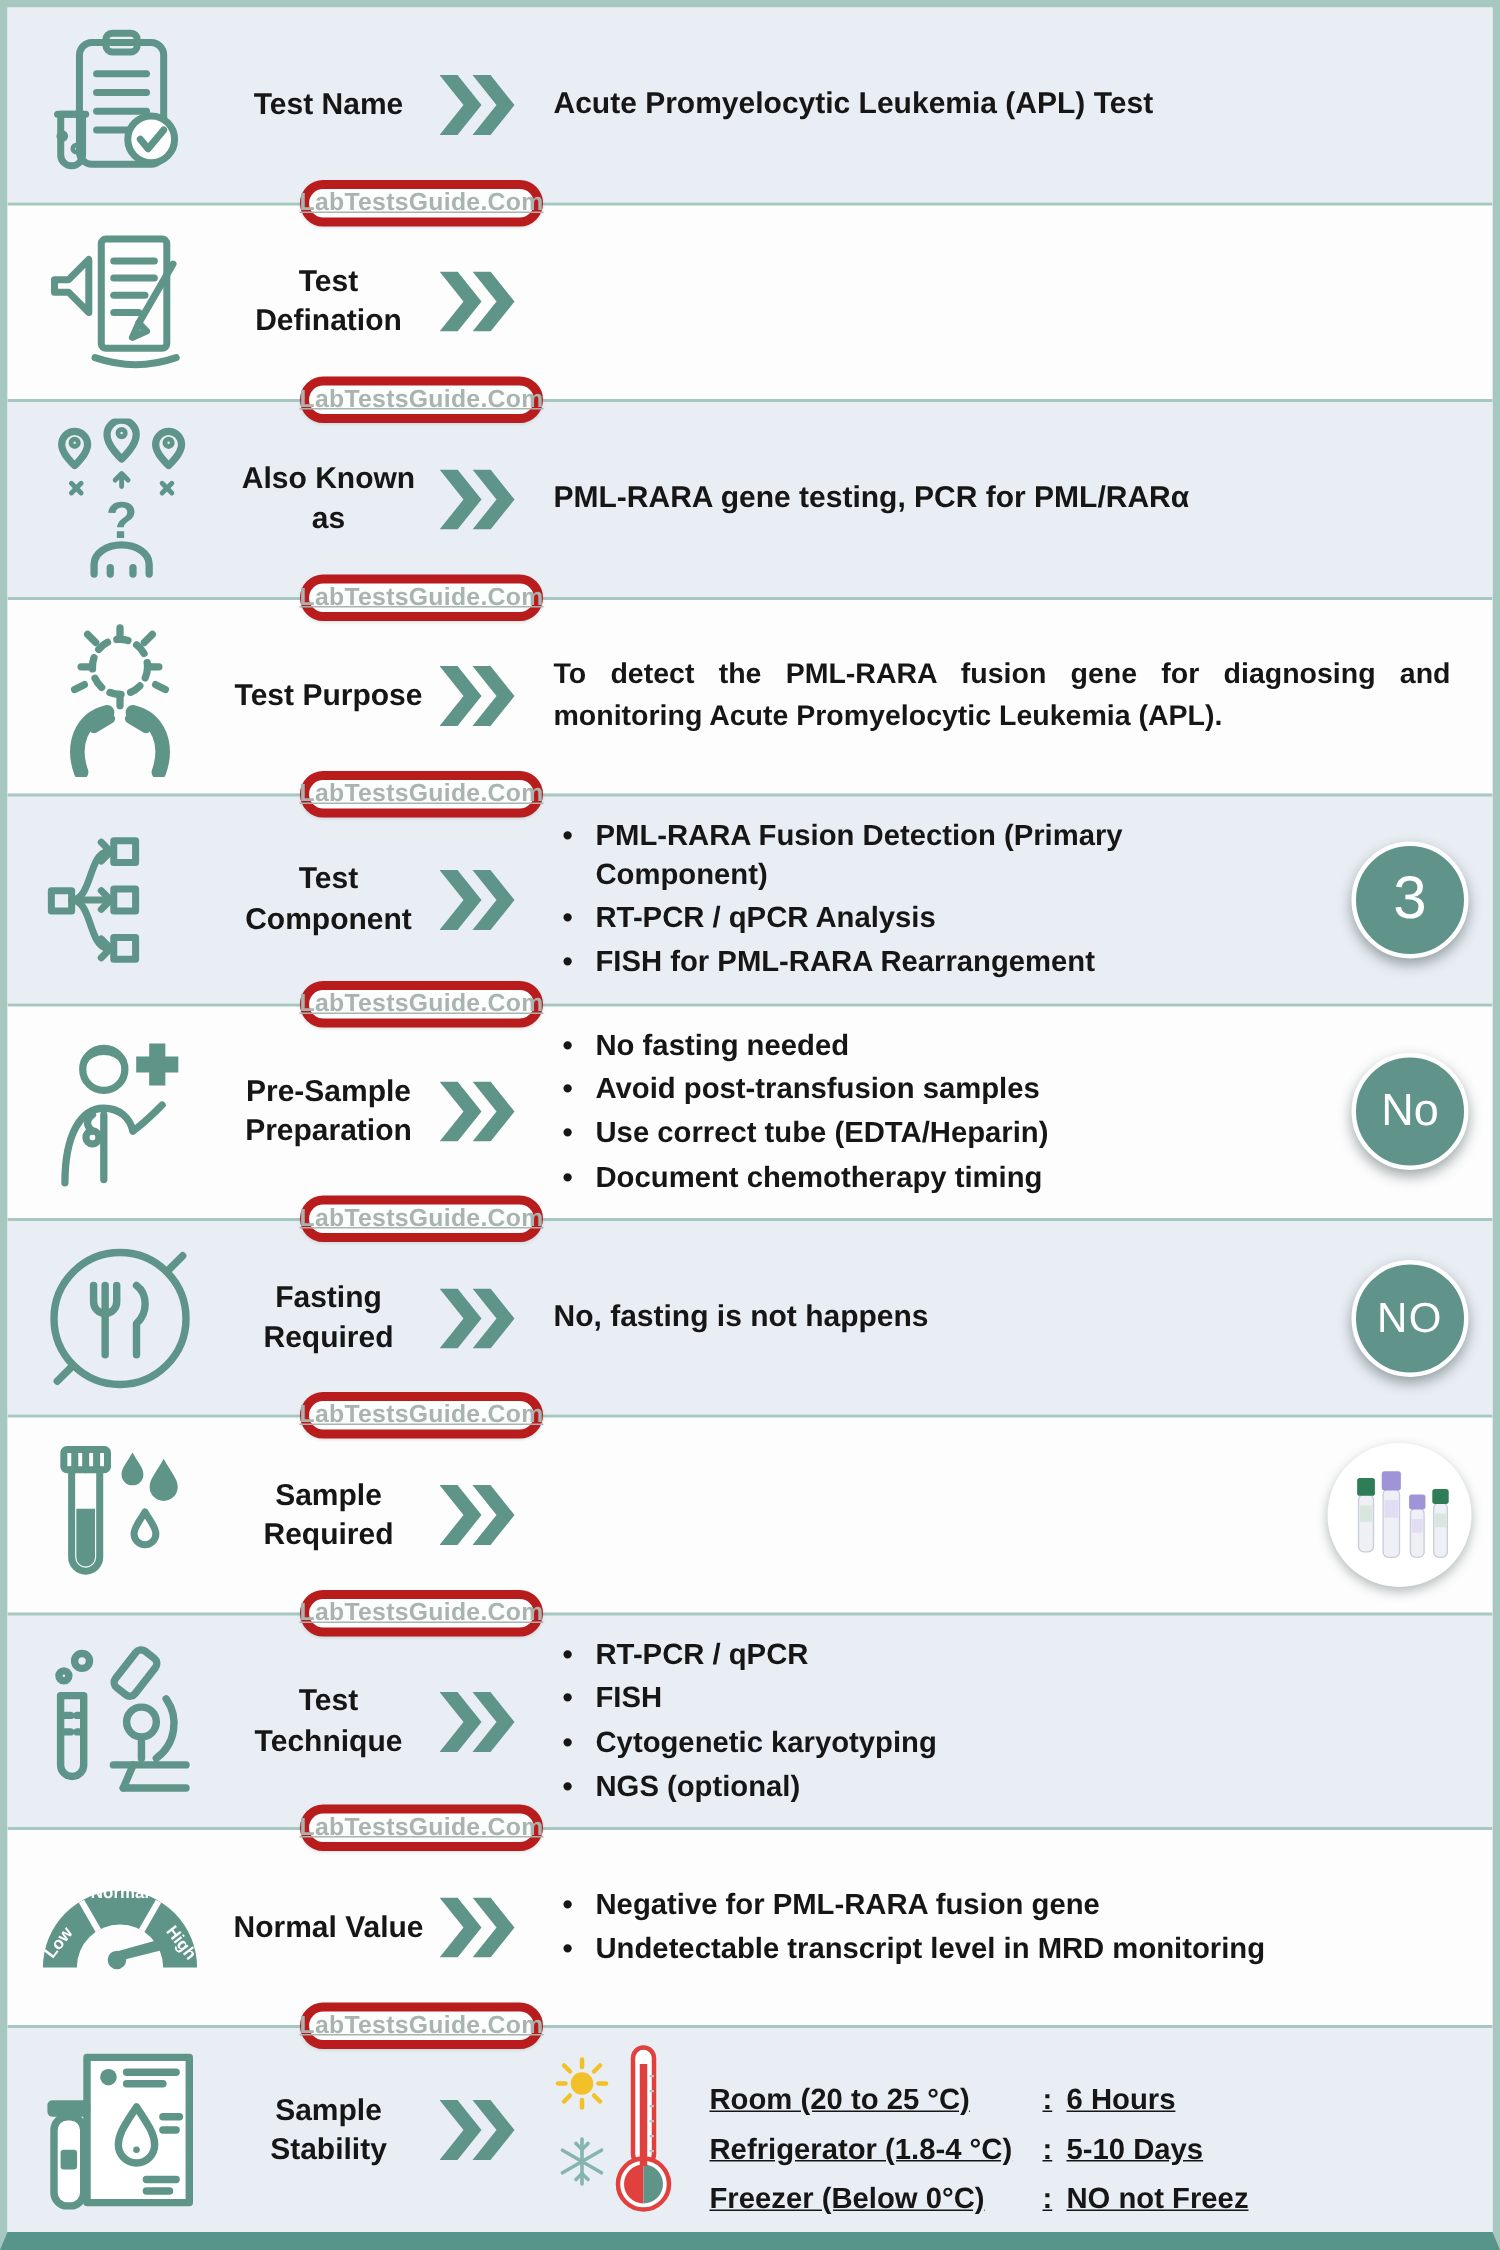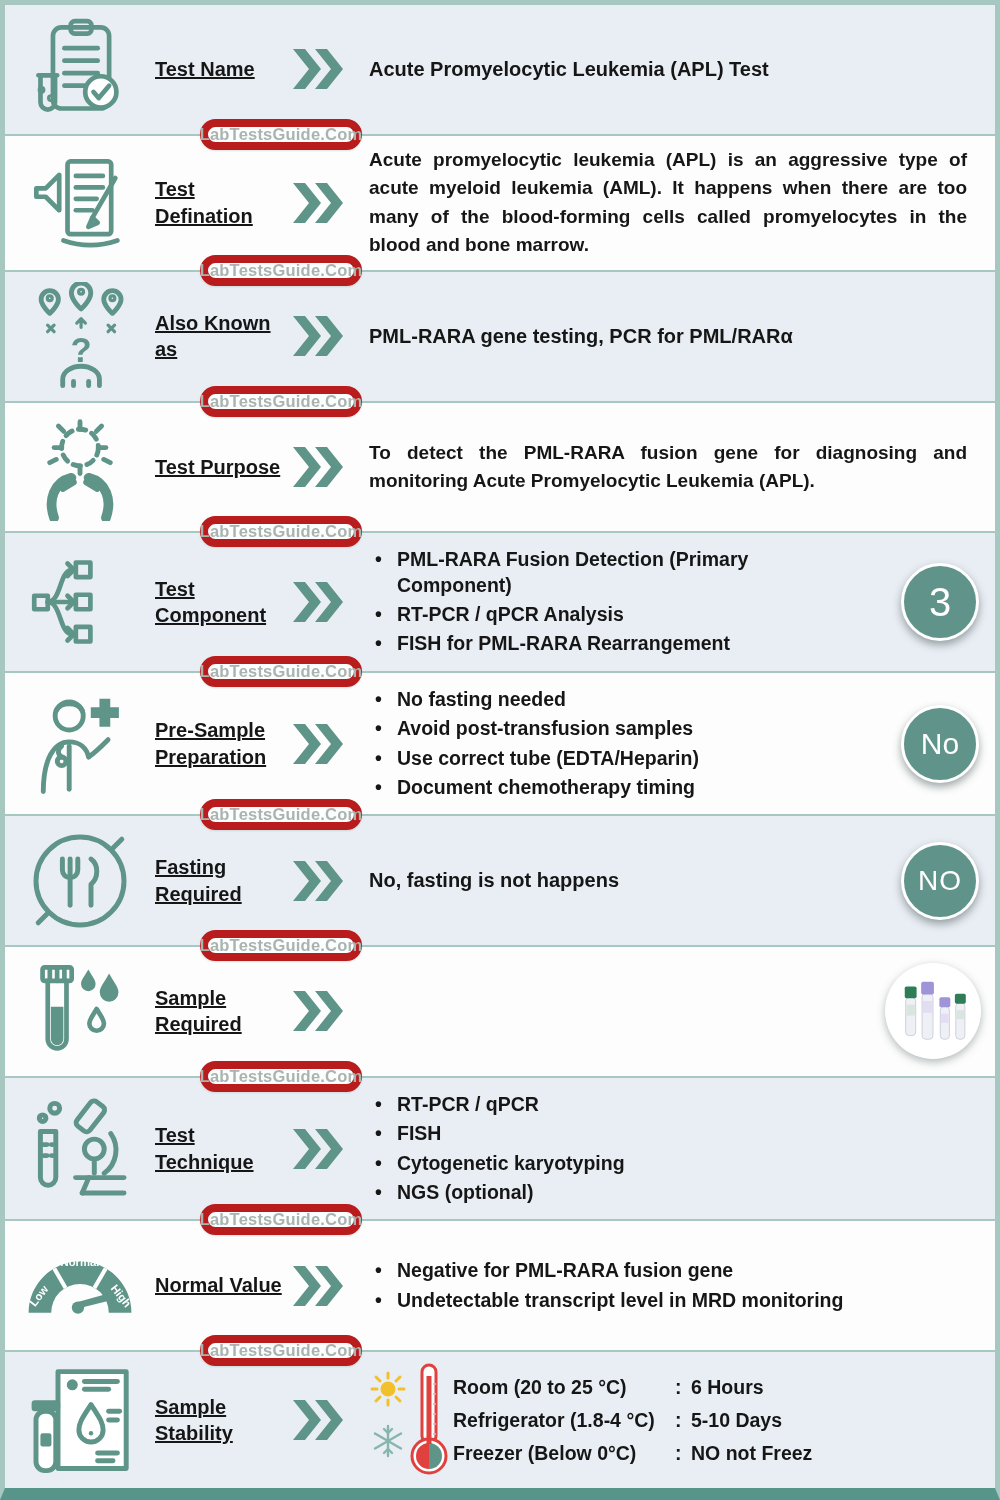--- a/index.html
+++ b/index.html
@@ -10,45 +10,45 @@
   }
   *{box-sizing:border-box;}
   body{margin:0;background:#ffffff;font-family:"Liberation Sans",sans-serif;color:var(--text);}
   .sheet{width:1000px;height:1500px;border:5px solid var(--border-light);border-bottom:12px solid var(--border-bottom);
          display:flex;flex-direction:column;background:#fff;overflow:hidden;}
   .row{position:relative;flex:1;display:flex;align-items:center;}
   .row + .row{border-top:2px solid var(--border-light);}
   .row.tint{background:var(--row-tint);}
   .row.white{background:var(--row-white);}
   .wm-pill{position:absolute;top:-17px;left:195px;width:162px;height:31px;z-index:5;background:#fcfdfd;
-           border:8px solid #b91c1c;border-radius:16px;display:flex;align-items:center;justify-content:center;
+           border:6px solid #b91c1c;border-radius:16px;display:flex;align-items:center;justify-content:center;
            font-size:16.5px;font-weight:bold;color:var(--watermark-text);letter-spacing:.2px;
-           box-shadow:0 1px 2px rgba(120,150,145,.25);}
+           box-shadow:0 1px 2px rgba(120,150,145,.25);text-decoration:underline;}
   .icon-cell{flex:0 0 150px;display:flex;align-items:center;justify-content:center;}
   .icon-cell svg.line{stroke:var(--accent);fill:none;stroke-width:4.5;stroke-linecap:round;stroke-linejoin:round;}
   .fillA{fill:var(--accent);stroke:none;}
-  .label-cell{flex:0 0 128px;font-size:20px;font-weight:bold;line-height:1.32;color:var(--text);text-decoration:underline;}
+  .label-cell{flex:0 0 128px;text-align:center;font-size:20px;font-weight:bold;line-height:1.32;color:var(--text);}
   .chev{flex:0 0 72px;display:flex;align-items:center;justify-content:center;}
   .chev svg{fill:var(--accent);}
   .content{flex:1;padding:10px 28px 10px 14px;font-weight:bold;color:var(--text);}
   .row.has-badge .content{padding-right:132px;}
   .text-line{font-size:20px;}
   .para{font-size:19px;line-height:1.5;text-align:justify;}
   .bullets{list-style:none;margin:0;padding:0;font-size:19.5px;}
   .bullets li{margin:4px 0;padding-left:28px;position:relative;line-height:1.3;}
   .bullets li::before{content:"\2022";position:absolute;left:6px;}
   .badge{position:absolute;right:16px;top:50%;transform:translateY(-50%);width:78px;height:78px;border-radius:50%;
          background:var(--badge);border:3px solid #fff;box-shadow:0 4px 9px rgba(40,60,60,.45);color:#fff;
          display:flex;align-items:center;justify-content:center;font-weight:normal;}
   .badge.num{font-size:40px;}
   .badge.word{font-size:30px;}
   .badge.caps{font-size:28px;letter-spacing:1px;}
   .tubes-circle{position:absolute;right:14px;top:50%;transform:translateY(-50%);width:96px;height:96px;border-radius:50%;
                 background:#fff;box-shadow:0 3px 8px rgba(40,60,60,.35);display:flex;align-items:center;justify-content:center;}
-  .stab-wrap{display:flex;align-items:center;gap:6px;}
+  .stab-wrap{display:flex;align-items:flex-end;gap:26px;text-decoration:underline;}
   .thermo-cluster{position:relative;flex:0 0 78px;height:116px;}
   .thermo-cluster .sun{position:absolute;left:0;top:8px;}
   .thermo-cluster .flake{position:absolute;left:2px;top:62px;}
   .thermo-cluster .thermo{position:absolute;left:38px;top:0;}
   .stab-grid{display:flex;flex-direction:column;row-gap:10px;font-size:19.5px;}
   .stab-line{display:grid;grid-template-columns:222px 16px auto;align-items:baseline;}
 </style>
 </head>
 <body>
 
@@ -97,23 +97,20 @@
           <path d="M62,64 l-4,9 l9,-4 z"></path>
         <path d="M34,86 q26,9 52,0"></path>
       </svg>
     </div>
     <div class="label-cell">Test Defination</div>
     <div class="chev">
       <svg width="52" height="40" viewBox="0 0 52 40">
         <polygon points="0,0 12,0 28,20 12,40 0,40 16,20"></polygon>
         <polygon points="22,0 34,0 50,20 34,40 22,40 38,20"></polygon>
       </svg>
-    </div>
-    <div class="content">
-      <div class="para">Acute promyelocytic leukemia (APL) is an aggressive type of acute myeloid leukemia (AML). It happens when there are too many of the blood-forming cells called promyelocytes in the blood and bone marrow.</div>
     </div>
   </section>
 
   <section class="row tint">
     <div class="wm-pill">LabTestsGuide.Com</div>
     <div class="icon-cell">
       <svg class="line" width="108" height="108" viewBox="0 0 100 100">
         <path d="M14,16 a8,8 0 1 1 16,0 c0,6 -8,13 -8,13 s-8,-7 -8,-13 z"></path>
           <circle cx="22" cy="15" r="1.5"></circle>
         <path d="M42,10 a9,9 0 1 1 18,0 c0,7 -9,15 -9,15 s-9,-8 -9,-15 z"></path>

